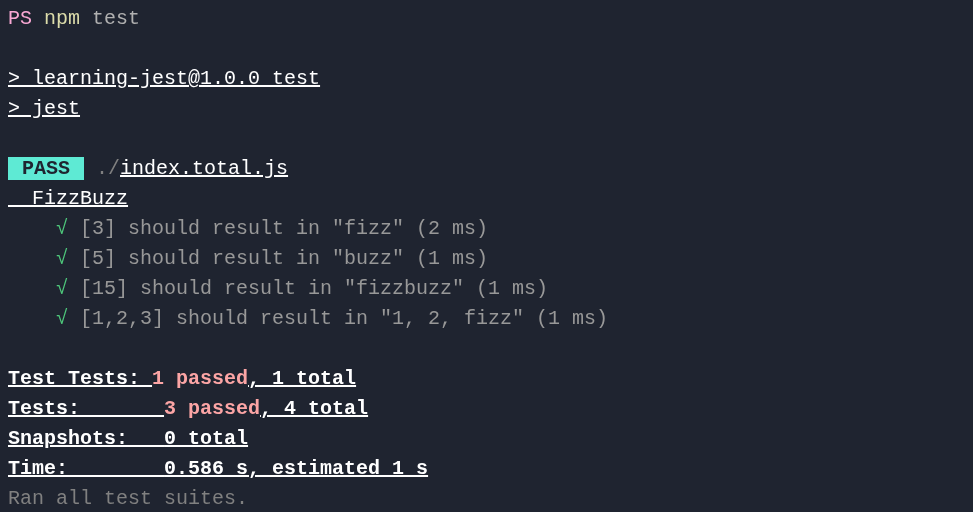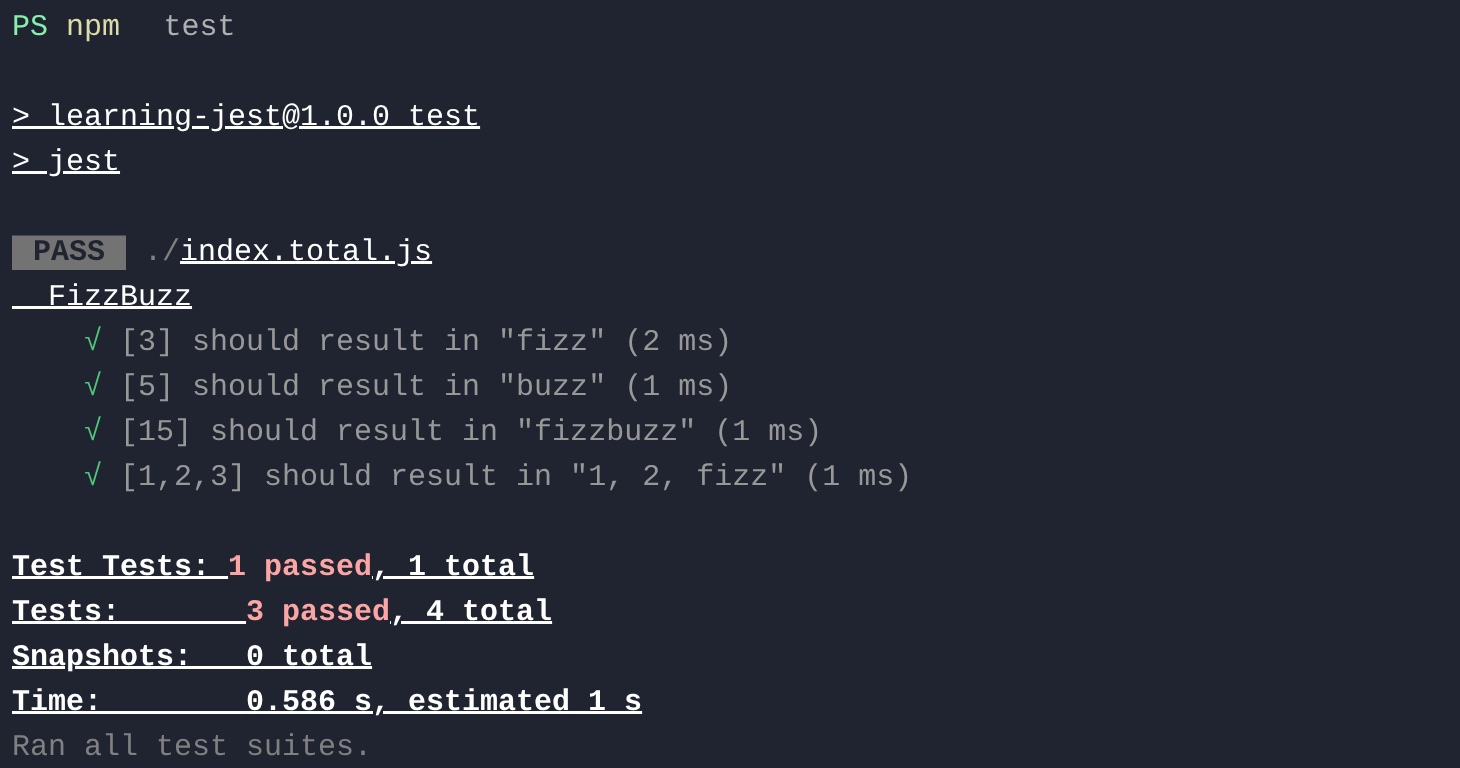--- a/index.html
+++ b/index.html
@@ -15,42 +15,41 @@
       line-height: 1.5;
       padding: 4px 8px;
       width: 973px;
       height: 512px;
       overflow: hidden;
     }
     .line {
       white-space: pre;
     }
     .prompt-ps {
-      color: #86efac;
+      color: #f9a8d4;
       text-align: center;
     }
     .cmd-npm {
       color: #dcdcaa;
     }
     .cmd-test {
       color: #b0b0b0;
-      margin-left: 17px;
     }
     .white {
       color: #ffffff;
       text-decoration: underline;
     }
     .dim {
       color: #808080;
     }
     .dim2 {
       color: #989898;
     }
     .pass-badge {
-      background-color: #737373;
+      background-color: #5eead4;
       color: #1f2430;
       font-weight: bold;
       padding: 0 2px;
     }
     .check {
       color: #4ec77b;
     }
     .green-bold {
       color: #fca5a5;
       font-weight: bold;

